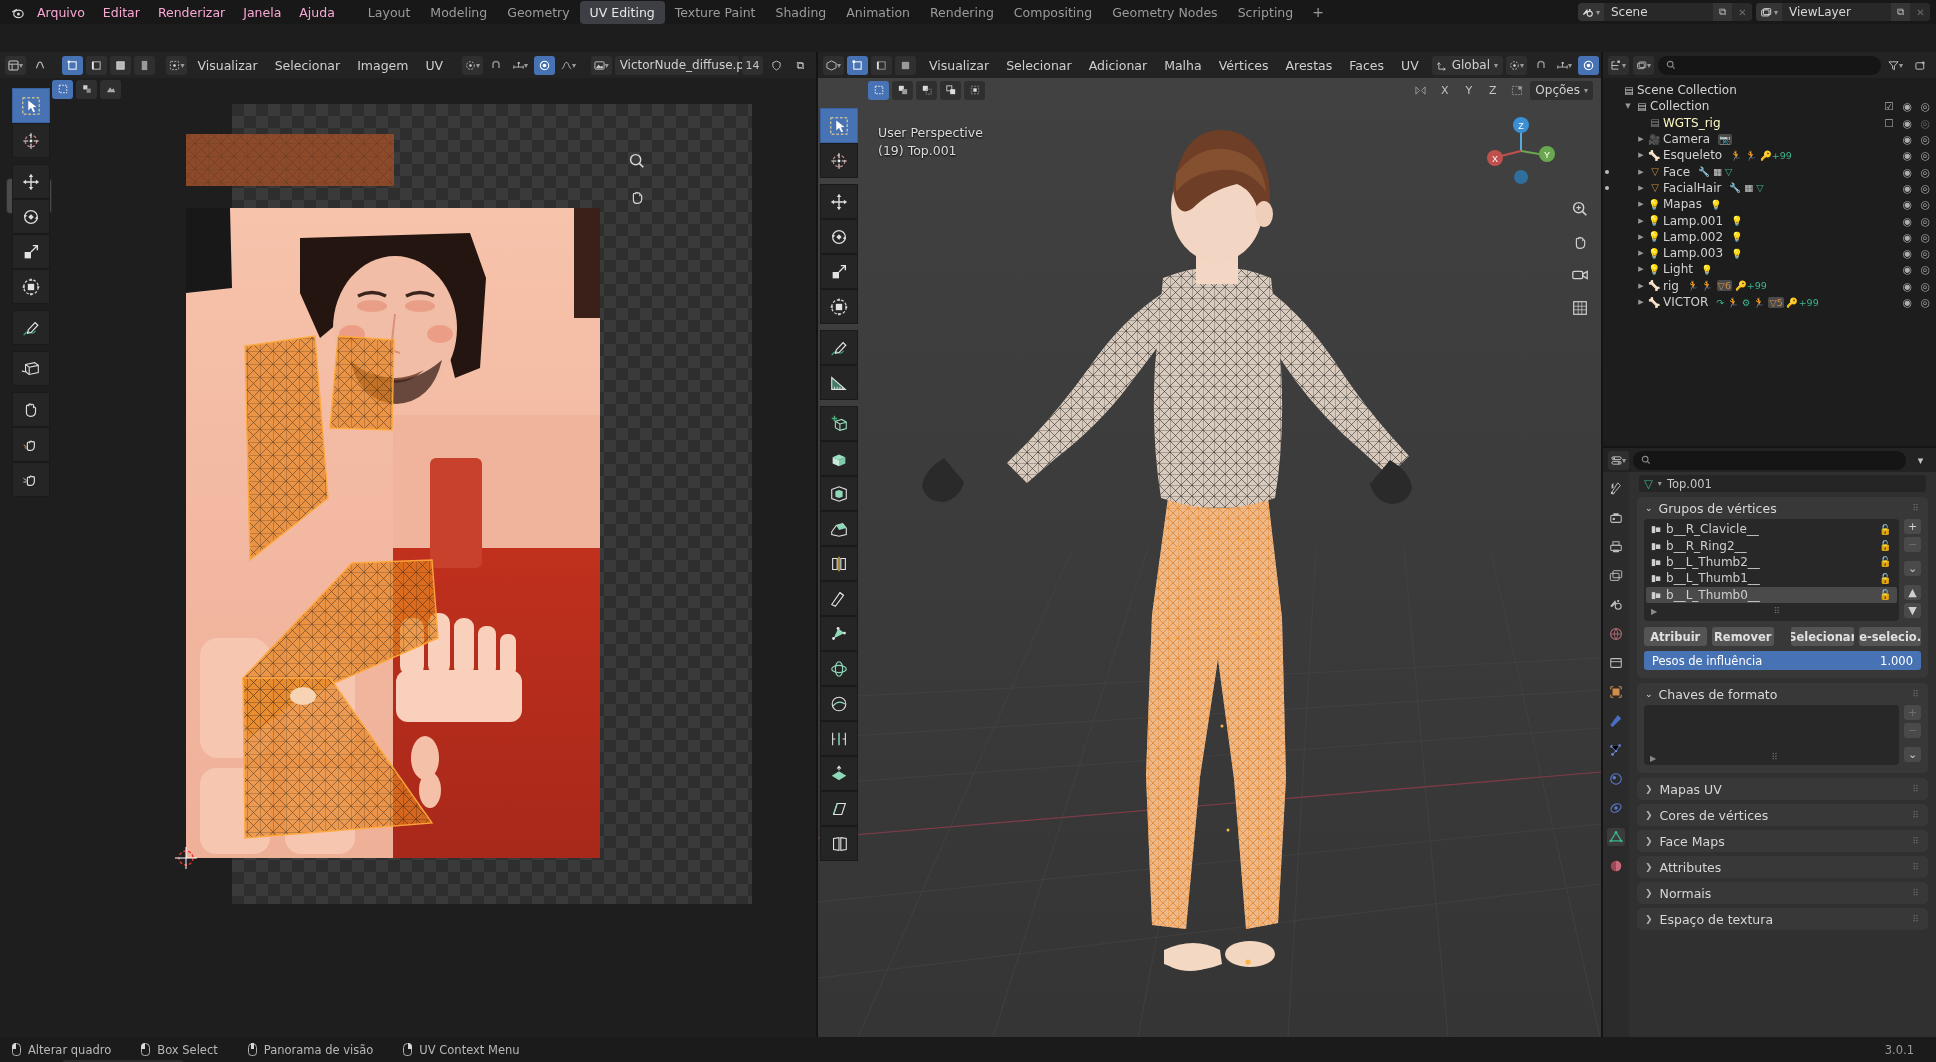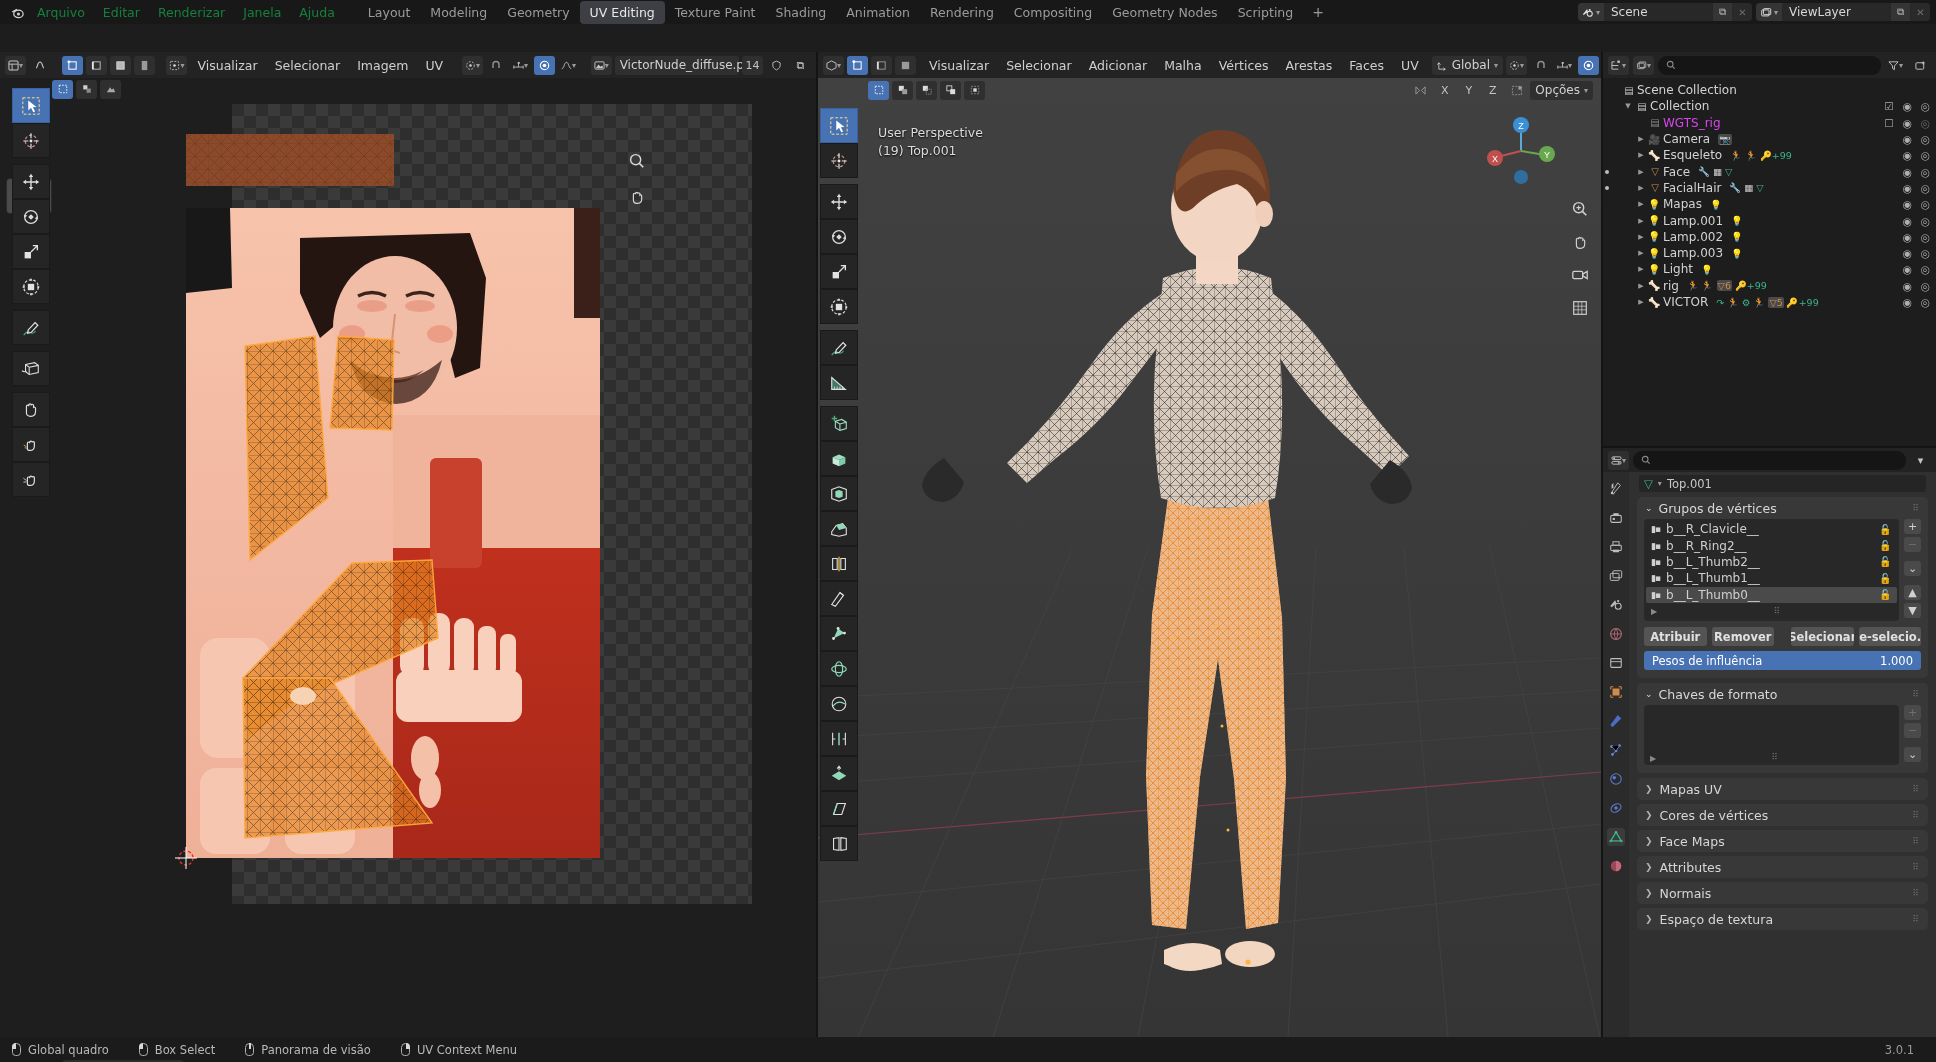--- a/index.html
+++ b/index.html
@@ -13,21 +13,21 @@
   .titlebar .ttl { font-size:14.5px; font-weight:bold; color:#e8e8e8; letter-spacing:.2px;}
   .winbtns { position:absolute; right:14px; top:0; height:28px; display:flex;
      align-items:center; gap:11px; }
   .winbtns i { width:11px; height:11px; border-radius:50%; background:#5a5d63; display:block;}
 
   
   .topbar { height:24px; background:#181818; display:flex; align-items:center;
      padding-left:6px; gap:0px; font-size:12.5px; position:relative; }
   .blogo { width:22px; height:18px; display:flex; align-items:center; justify-content:center;
      color:#c9c9c9; font-size:14px; }
-  .menuitem { padding:3px 9px; color:#15803d; font-size:12.5px; white-space:nowrap; border-radius:3px;}
+  .menuitem { padding:3px 9px; color:#f9a8d4; font-size:12.5px; white-space:nowrap; border-radius:3px;}
   .wsgap { width:14px; }
   .wstab { padding:4px 10px; color:#9b9b9b; font-size:12.5px; white-space:nowrap; border-radius:4px; }
   .wstab.active { background:#3d3f45; color:#e6e6e6; }
   .wsplus { padding:2px 9px; color:#9b9b9b; font-size:14px; }
   .topright { position:absolute; right:6px; top:0; height:24px; display:flex;
      align-items:center; gap:4px; }
   .fieldbox { display:flex; align-items:center; height:18px; background:#282828;
      border-radius:4px; overflow:hidden; }
   .fbicon { width:26px; height:18px; background:#353535; display:flex; align-items:center;
      justify-content:center; color:#c8c8c8; font-size:10px; gap:2px;}
@@ -93,21 +93,21 @@
   .olhdr { height:26px; background:#232323; display:flex; align-items:center; gap:4px;
      padding:0 5px;}
   .search { flex:1; height:19px; background:#151515; border-radius:9px; display:flex;
      align-items:center; padding:0 8px; color:#8a8a8a; font-size:11px; gap:5px;}
   .oltree { padding:4px 0 0 0; font-size:12px;}
   .olrow { height:16.3px; display:flex; align-items:center; position:relative;
      padding-left:6px; }
   .disc { width:12px; text-align:center; font-size:7px; color:#999; flex:0 0 12px;}
   .olicon { width:16px; text-align:center; font-size:11px; flex:0 0 16px;}
   .ollabel { font-size:12px; color:#d2d2d2; white-space:nowrap; }
-  .ollabel.dim { color:#d946ef; }
+  .ollabel.dim { color:#fef9c3; }
   .olbadges { display:flex; align-items:center; gap:3px; margin-left:8px; }
   .bdg { font-size:9.5px; color:#3bb58f; }
   .olvis { position:absolute; right:6px; display:flex; gap:9px; align-items:center; }
   .olvis span { font-size:10.5px; color:#aeaeae; }
 
   
   .props { position:absolute; left:1603px; top:396px; width:333px; height:589px;
      background:#303030;}
   .prhdr { height:24px; background:#232323; display:flex; align-items:center; gap:4px;
      padding:0 5px;}
@@ -1390,21 +1390,21 @@
     </div>
 
     <div class="vdiv" style="left:816px;top:0;width:2px;height:985px;"></div>
     <div class="vdiv" style="left:1601px;top:0;width:2px;height:985px;"></div>
     <div class="vdiv" style="left:1603px;top:394px;width:333px;height:2px;"></div>
   </div>
 
   <div class="status">
     <div class="st">
       <span class="mouse l"></span>
-      <span>Global quadro</span>
+      <span>Alterar quadro</span>
     </div>
     <div class="st">
       <span class="mouse l"></span>
       <span>Box Select</span>
     </div>
     <div class="st">
       <span class="mouse m"></span>
       <span>Panorama de visão</span>
     </div>
     <div class="st">

